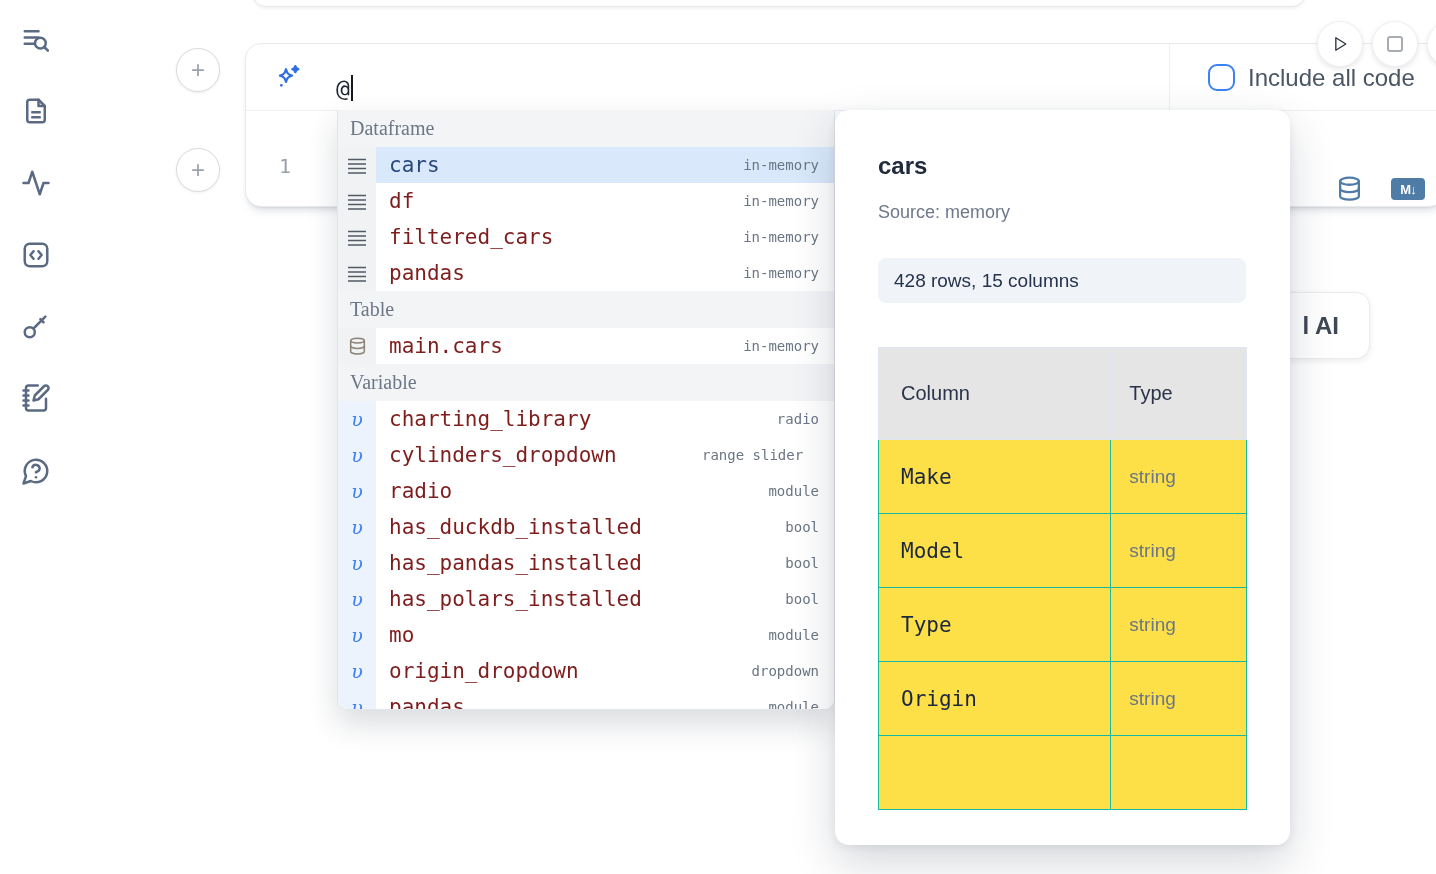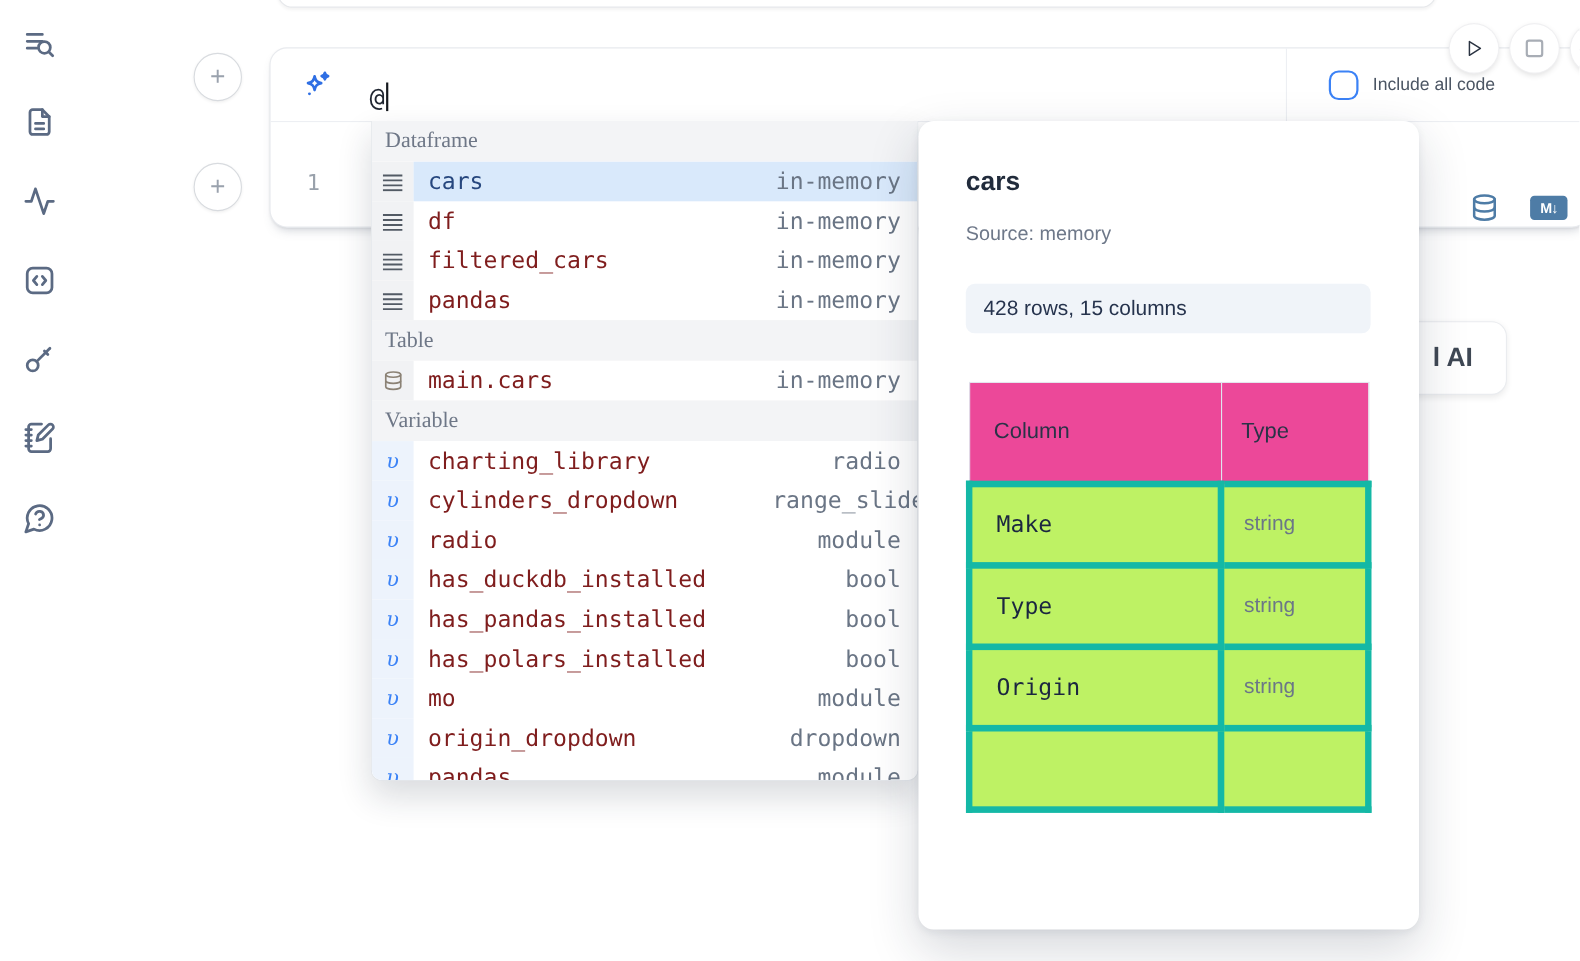--- a/index.html
+++ b/index.html
@@ -30,21 +30,21 @@
         border:1px solid #e8eaee;border-radius:16px;z-index:2;
         box-shadow:0 1px 2px rgba(0,0,0,.04),0 6px 10px -5px rgba(90,100,120,.35);}
   .ai-row{position:absolute;left:0;top:0;width:100%;height:67px;border-bottom:1px solid #edeff3;}
   .sparkle{position:absolute;left:26px;top:18px;}
   .prompt{position:absolute;left:90px;top:31px;font-size:23px;color:#1f2530;}
   .caret{display:inline-block;width:2px;height:26px;background:#15181d;vertical-align:-5px;margin-left:1px;}
   .include-sec{position:absolute;left:923px;top:0;height:67px;width:277px;
                border-left:1px solid #edeff3;display:flex;align-items:center;}
   .checkbox{width:27px;height:27px;border:2px solid #3b82f6;border-radius:9px;
             background:#fff;margin-left:38px;cursor:pointer;flex:none;}
-  .include-label{margin-left:13px;font-size:16px;color:#4b5563;}
+  .include-label{margin-left:13px;font-size:24px;color:#4b5563;}
   .line-no{position:absolute;left:27px;top:110px;width:24px;text-align:center;
            font-size:20px;color:#99a1ab;}
   .cell-lang{position:absolute;top:130px;display:flex;align-items:center;}
   .md-badge{width:34px;height:22px;border-radius:4px;background:#4e7ca6;color:#fff;
             font-size:13px;font-weight:bold;display:flex;align-items:center;
             justify-content:center;letter-spacing:-1px;cursor:pointer;}
 
   
   .circle-btn{position:absolute;top:22px;width:44px;height:44px;border-radius:50%;background:#fff;
               box-shadow:0 0 0 1px #f0f0f2,0 2px 6px rgba(0,0,0,.14);display:flex;
@@ -64,41 +64,41 @@
              font-family:Liberation Serif, serif;font-size:20px;padding-left:12px;}
   .ac-row{display:flex;align-items:center;height:36px;background:#fff;cursor:pointer;}
   .ac-gutter{width:38px;height:100%;flex:none;display:flex;align-items:center;
              justify-content:center;background:#f1f2f4;}
   .ac-gutter.variable{background:#edf3fc;}
   .ac-main{flex:1;display:flex;align-items:center;height:100%;overflow:hidden;padding-right:15px;}
   .ac-row.selected .ac-main{background:#d9e9fb;}
   .ac-name{font-family:"DejaVu Sans Mono",monospace;font-size:21px;color:#7f1d1d;
            padding-left:13px;white-space:nowrap;}
   .ac-row.selected .ac-name{color:#27477e;}
-  .ac-type{margin-left:auto;font-family:"DejaVu Sans Mono",monospace;font-size:21px;
+  .ac-type{margin-left:auto;font-family:"DejaVu Sans Mono",monospace;font-size:14px;
            color:#6a7585;white-space:nowrap;}
   .ac-row.clip .ac-main{padding-right:0;}
   .ac-row.clip .ac-type{width:132px;overflow:hidden;flex:none;}
   .vglyph{font-family:"DejaVu Serif",serif;font-style:italic;font-size:19px;color:#3b82f6;}
   .hamb{display:block;}
 
   
   .panel{position:absolute;left:835px;top:110px;width:455px;height:735px;background:#fff;
          border-radius:14px;z-index:30;
          box-shadow:0 18px 45px rgba(30,41,59,.18),0 2px 8px rgba(30,41,59,.08);}
   .pv-title{position:absolute;left:43px;top:42px;font-size:24px;font-weight:bold;color:#212b3b;}
   .pv-source{position:absolute;left:43px;top:92px;font-size:18px;color:#6e7889;}
   .pv-pill{position:absolute;left:43px;top:148px;width:368px;height:45px;border-radius:8px;
            background:#f0f4f9;display:flex;align-items:center;padding-left:16px;
            font-size:19px;color:#26334d;}
   .pv-tablewrap{position:absolute;left:43px;top:237px;width:369px;height:463px;overflow:hidden;}
   .pv-table{border-collapse:collapse;width:369px;}
-  .pv-table th{height:92px;background:#ec4899;border:1px solid #dfe6ee;font-weight:normal;
+  .pv-table th{height:92px;background:#e5e5e5;border:1px solid #dfe6ee;font-weight:normal;
                font-size:20px;color:#2a3347;text-align:left;}
-  .pv-table td{height:74px;background:#bef264;border:6px solid #14b8a6;}
+  .pv-table td{height:74px;background:#fde047;border:1px solid #14b8a6;}
   .col-name{width:233px;padding-left:22px;}
   .col-type{width:136px;padding-left:18px;}
   td.col-name{font-family:"DejaVu Sans Mono",monospace;font-size:21px;color:#1b2640;}
   td.col-type{font-size:19px;color:#6b7688;}
 </style>
 </head>
 <body>
 
 <div class="canvas">
 
@@ -354,20 +354,24 @@
           <th class="col-name">Column</th>
           <th class="col-type">Type</th>
         </tr>
           </thead>
         <tbody id="pv-body">
             <tr>
               <td class="col-name">Make</td>
               <td class="col-type">string</td>
             </tr>
             <tr>
+              <td class="col-name">Model</td>
+              <td class="col-type">string</td>
+            </tr>
+            <tr>
               <td class="col-name">Type</td>
               <td class="col-type">string</td>
             </tr>
             <tr>
               <td class="col-name">Origin</td>
               <td class="col-type">string</td>
             </tr>
             <tr>
               <td class="col-name"></td>
               <td class="col-type"></td>

